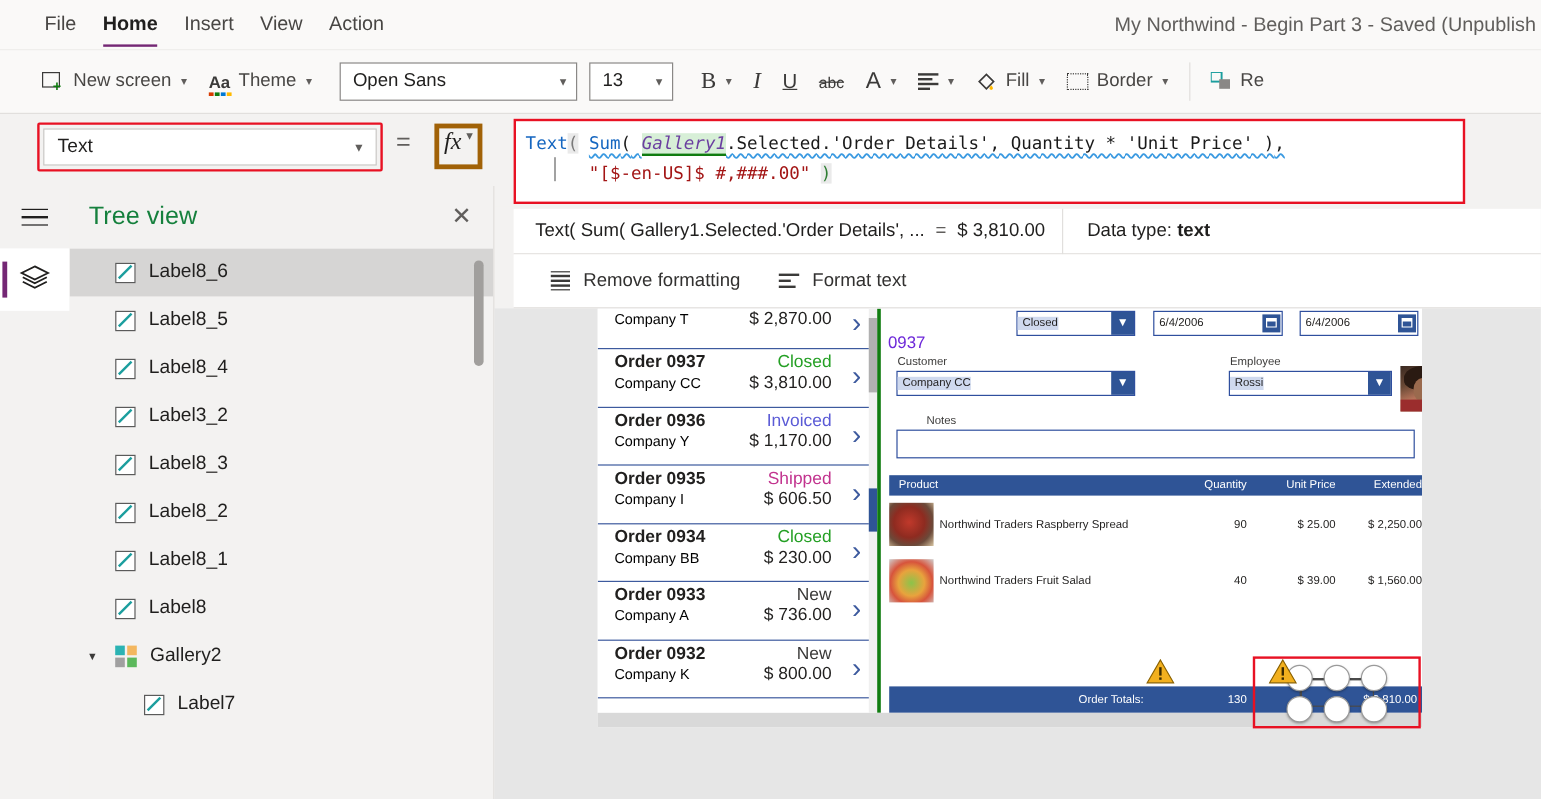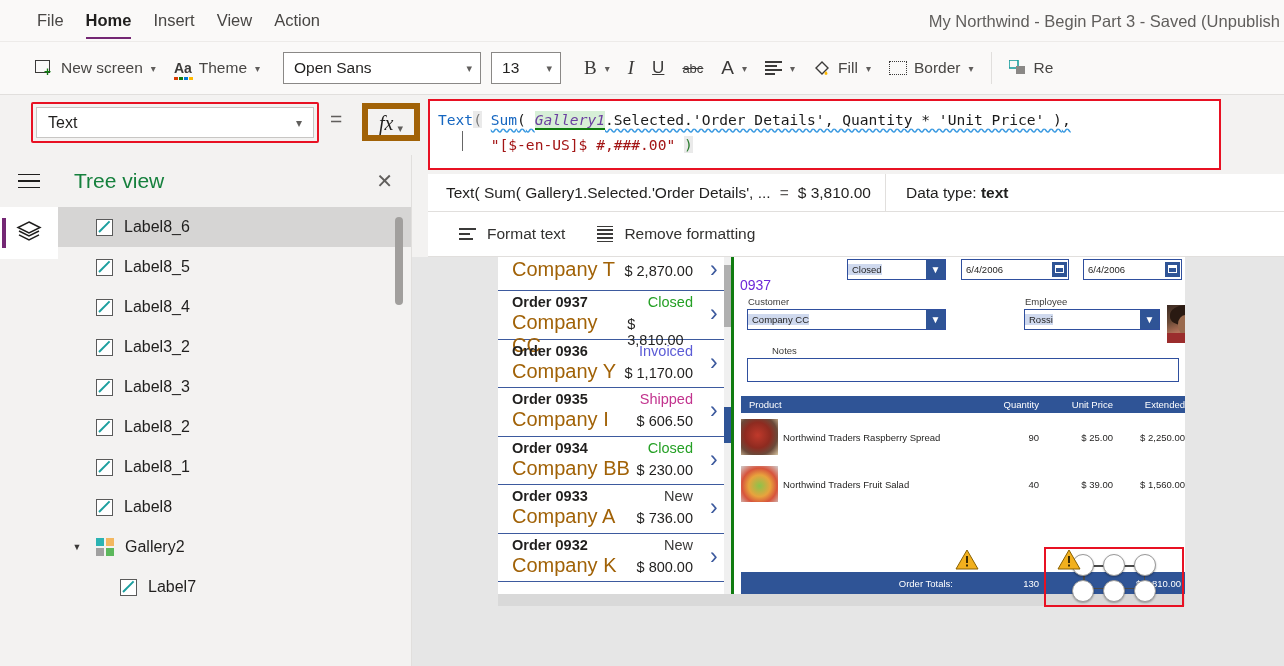--- a/index.html
+++ b/index.html
@@ -83,23 +83,23 @@
     border: 2px solid #e81123; border-radius: 2px; padding: 3px;
   }
   .prop-select {
     width: 100%; height: 100%; background: #fff; border: 1px solid #c8c6c4;
     display: flex; align-items: center; justify-content: space-between;
     padding: 0 11px; font-size: 16px; color: #201f1e; cursor: pointer;
   }
   .prop-select .chev { font-size: 12px; color: #605e5c; }
   .eq-sign { position: absolute; left: 330px; top: 12px; font-size: 21px; color: #605e5c; }
   .fx-btn {
-    position: absolute; left: 362px; top: 8px; width: 58px; height: 38px;
-    background: #f3f2f1; border: 6px solid #a16207;
-    display: flex; align-items: flex-end; justify-content: center; gap: 4px; cursor: pointer;
+    position: absolute; left: 362px; top: 8px; width: 40px; height: 38px;
+    background: #f3f2f1; border: 4px solid #a16207;
+    display: flex; align-items: flex-start; justify-content: center; gap: 4px; cursor: pointer;
   }
   .fx-btn .fx { font-family: "Liberation Serif", serif; font-style: italic; font-size: 20px; color: #201f1e; }
   .fx-btn .chev { font-size: 11px; color: #605e5c; }
 
   .formula-wrap {
     position: absolute; left: 428px; top: 99px; width: 793px; height: 71px;
     border: 2px solid #e81123; background: #fff; padding: 2px;
   }
   .formula {
     width: 100%; height: 100%; background: #fff;
@@ -238,21 +238,21 @@
     background: #fff; overflow: hidden;
   }
   .order-item {
     height: 48.5px; border-bottom: 1px solid #3d5a9e; position: relative;
     padding: 3px 10px 0 14px;
   }
   .oi-r1 { display: flex; justify-content: space-between; align-items: baseline; }
   .oi-r2 { display: flex; justify-content: space-between; align-items: baseline; margin-top: 1px;}
   .oi-num { font-size: 14.5px; font-weight: bold; color: #201f1e; }
   .oi-status { font-size: 14.5px; padding-right: 28px; }
-  .oi-company { font-size: 20px; color: #a16207; }
+  .oi-company { font-size: 12px; color: #000000; }
   .oi-amount { font-size: 14.5px; color: #201f1e; padding-right: 28px; }
   .oi-chev {
     position: absolute; right: 8px; top: 12px; width: 13px; height: 22px;
     color: #3d5a9e; font-size: 23px; line-height: 20px; font-weight: 300;
   }
   .status-closed { color: #25a025; }
   .status-invoiced { color: #5b5bd6; }
   .status-shipped { color: #c2338e; }
   .status-new { color: #3b3a39; }
 
@@ -494,36 +494,36 @@
     <span>$ 3,810.00</span>
   </div>
   <div class="result-dtype">
     <span>Data type:</span>
     <b>text</b>
   </div>
 </div>
 
 <div class="fmtbar">
   <div class="fmt-btn">
-    <span class="ic-fmttext">
-      <i style="width:100%"></i>
-        <i style="width:62%"></i>
-        <i style="width:80%"></i>
-    </span>
-    <span>Format text</span>
-  </div>
-  <div class="fmt-btn">
     <span class="ic-removefmt">
       <i></i>
         <i></i>
         <i></i>
         <i></i>
         <i></i>
     </span>
     <span>Remove formatting</span>
+  </div>
+  <div class="fmt-btn">
+    <span class="ic-fmttext">
+      <i style="width:100%"></i>
+        <i style="width:62%"></i>
+        <i style="width:80%"></i>
+    </span>
+    <span>Format text</span>
   </div>
 </div>
 
 <div class="rail">
   <div class="rail-hamburger">
     <span class="ic-hamburger">
         <i></i>
         <i></i>
         <i></i>
       </span>

